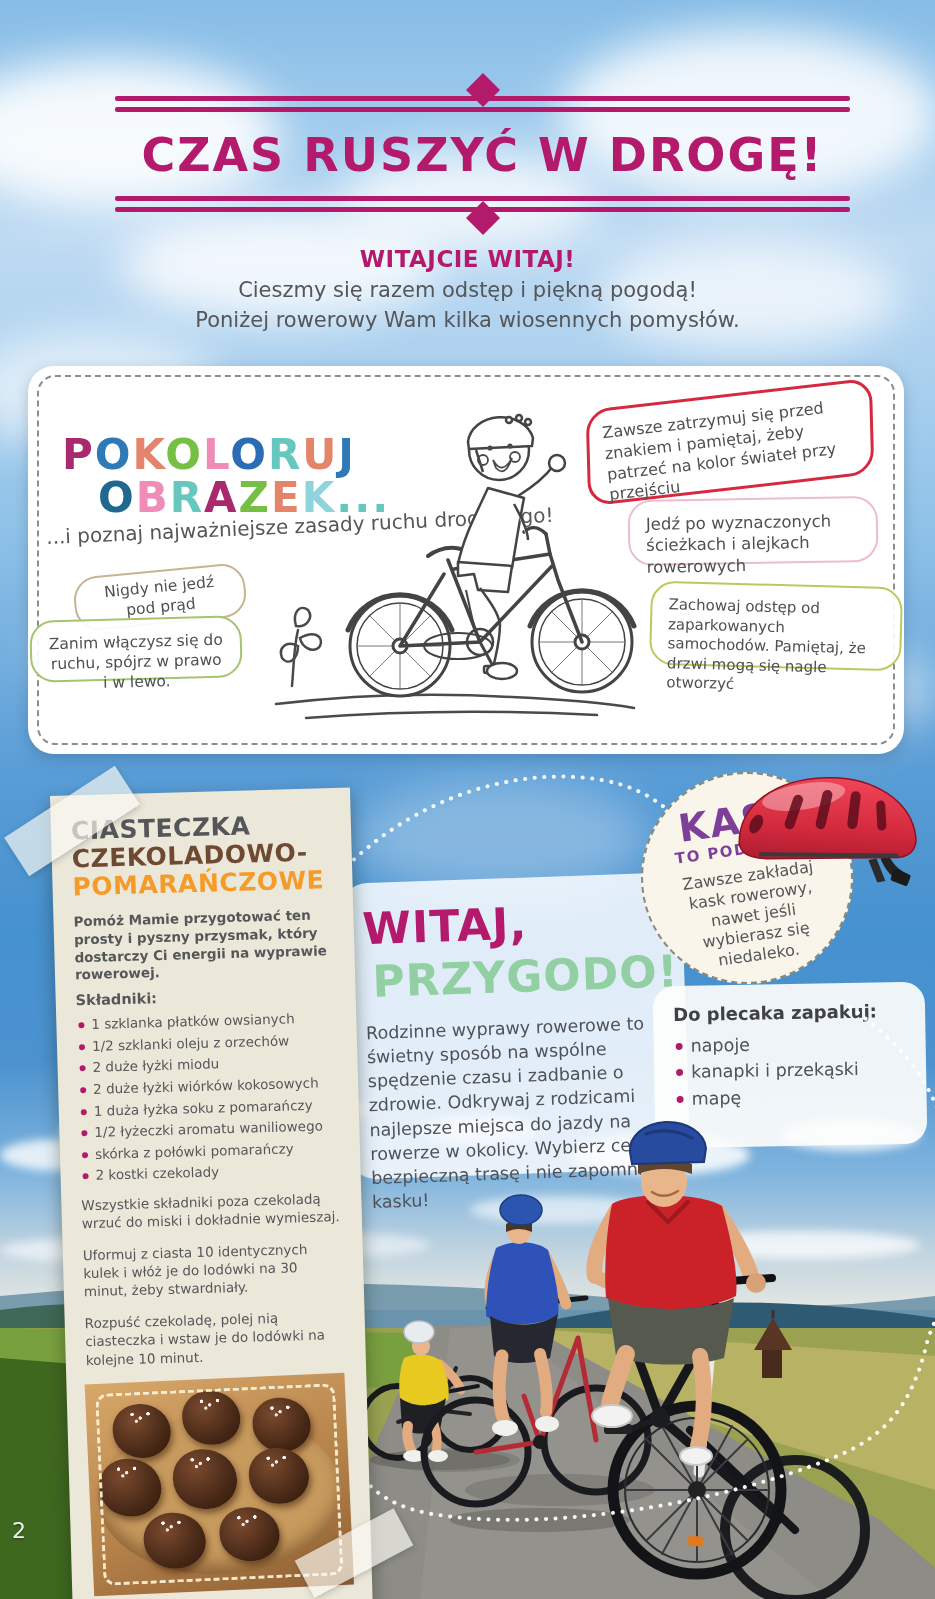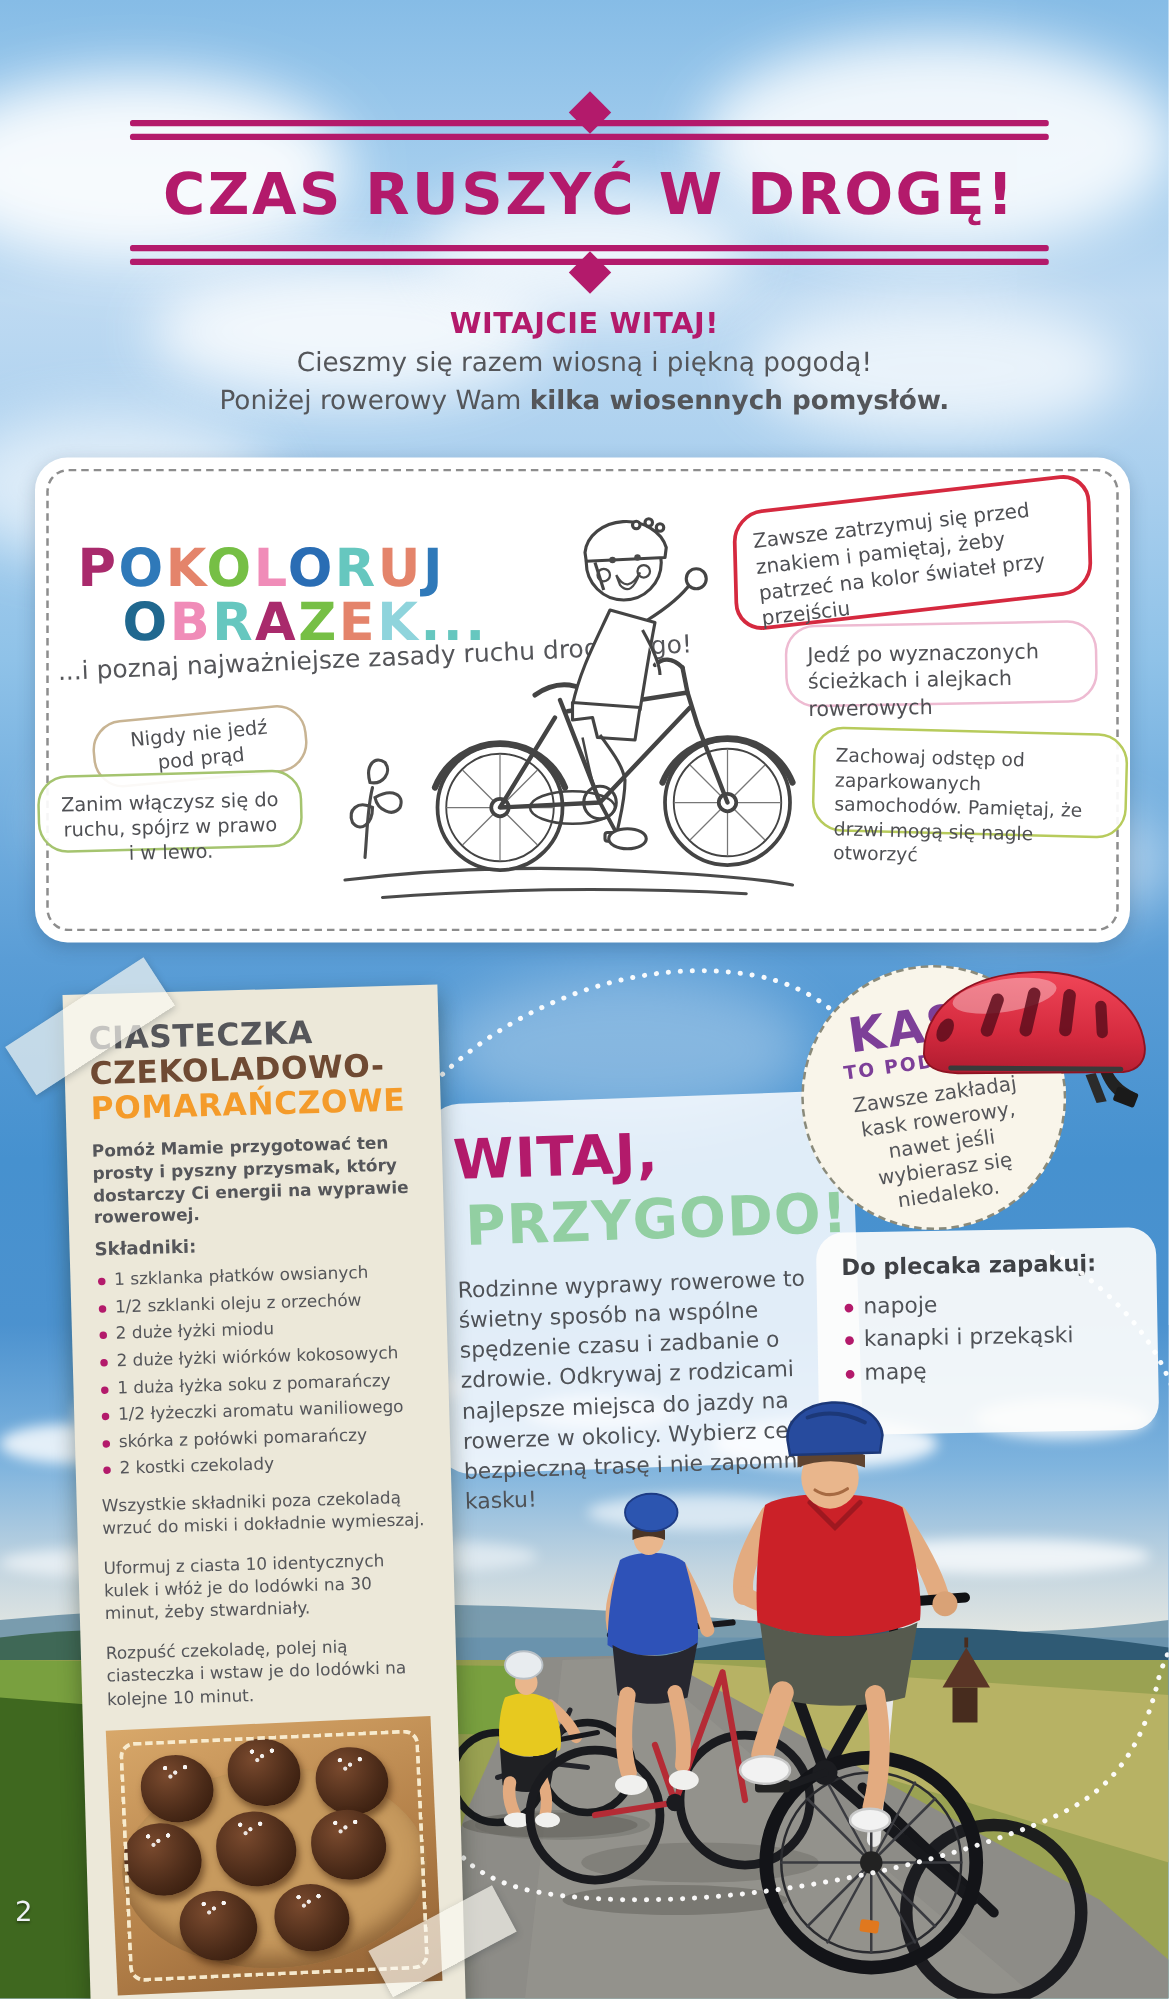--- a/index.html
+++ b/index.html
@@ -2,31 +2,31 @@
 <html><head>
 <meta charset="utf-8">
 <style>
   html,body{margin:0;padding:0;}
   body{font-family:"DejaVu Sans",sans-serif;}
   .page{position:relative;width:935px;height:1599px;overflow:hidden;
     background:linear-gradient(180deg,#86bce6 0%,#a5ceee 9%,#bedaf2 15%,#a9cfee 24%,#8fc2e8 33%,#5a9dd6 48%,#4691cf 58%,#4c92cf 67%,#4c92cf 100%);}
   .cloud{position:absolute;background:#fff;border-radius:50%;filter:blur(22px);z-index:1;}
   .abs{position:absolute;}
   
-  .header{left:104px;top:78px;width:735px;z-index:4;text-align:center;}
+  .header{left:115px;top:78px;width:735px;z-index:4;text-align:center;}
   .hline{height:5px;background:#b31a6b;border-radius:2px;margin:6px 0;}
   .hdiamond{width:24px;height:24px;background:#b31a6b;transform:rotate(45deg);margin:0 auto;}
   .hdiamond.top{margin-bottom:-12px;}
   .hdiamond.bot{margin-top:-12px;}
   .htitle{font-size:46px;font-weight:bold;color:#b31a6b;letter-spacing:2px;margin:16px 0 14px 0;}
   
   .intro{left:0;top:246px;width:935px;text-align:center;z-index:4;}
   .intro-h{font-size:23px;font-weight:bold;color:#b31a6b;letter-spacing:.5px;}
   .intro-l{font-size:21px;color:#54565a;margin-top:6px;}
-  .intro-l b{font-weight:bold;}
+  .intro-l b{font-weight:normal;}
   
   .color-panel{left:28px;top:366px;width:876px;height:388px;background:#fff;border-radius:26px;
     box-shadow:0 4px 14px rgba(30,60,90,.25);z-index:4;}
   .color-inner{position:absolute;inset:9px;border:2px dashed #8d8d8d;border-radius:18px;}
   .poko{position:absolute;left:34px;top:68px;font-weight:bold;font-size:42px;letter-spacing:2px;line-height:1.02;}
   .poko .row2{margin-left:36px;}
   .poko-sub{position:absolute;left:18px;top:148px;font-size:20px;color:#55565a;transform:rotate(-2.5deg);}
   .bubble{position:absolute;border-radius:24px;color:#4f5054;font-size:15.5px;line-height:1.3;
     padding:12px 16px;background:rgba(255,255,255,.92);box-sizing:border-box;}
   .bub0{left:558px;top:28px;width:288px;height:96px;transform:rotate(-6.5deg) skewX(-5deg);border:3px solid;font-size:16px;}
@@ -155,21 +155,21 @@
     <div class="hline"></div>
     <div class="hline"></div>
     <div class="htitle">CZAS RUSZYĆ W DROGĘ!</div>
     <div class="hline"></div>
     <div class="hline"></div>
     <div class="hdiamond bot"></div>
   </div>
 
   <div class="abs intro">
     <div class="intro-h">WITAJCIE WITAJ!</div>
-    <div class="intro-l">Cieszmy się razem wiosną i piękną pogodą!</div>
+    <div class="intro-l">Cieszmy się razem odstęp i piękną pogodą!</div>
     <div class="intro-l"><span>Poniżej rowerowy Wam </span><b>kilka wiosennych pomysłów.</b></div>
   </div>
 
   <div class="abs color-panel">
     <div class="color-inner"></div>
     <div class="poko">
       <div><span style="color: rgb(169, 42, 108);">P</span><span style="color: rgb(47, 121, 185);">O</span><span style="color: rgb(228, 132, 107);">K</span><span style="color: rgb(118, 191, 69);">O</span><span style="color: rgb(240, 140, 184);">L</span><span style="color: rgb(42, 109, 180);">O</span><span style="color: rgb(102, 199, 191);">R</span><span style="color: rgb(228, 132, 107);">U</span><span style="color: rgb(47, 121, 185);">J</span></div>
       <div class="row2"><span style="color: rgb(32, 104, 143);">O</span><span style="color: rgb(240, 140, 184);">B</span><span style="color: rgb(102, 199, 191);">R</span><span style="color: rgb(169, 42, 108);">A</span><span style="color: rgb(118, 191, 69);">Z</span><span style="color: rgb(228, 132, 107);">E</span><span style="color: rgb(143, 212, 220);">K</span><span style="color: rgb(102, 199, 191);">...</span></div>
     </div>
     <div class="poko-sub">...i poznaj najważniejsze zasady ruchu drogowego!</div>

